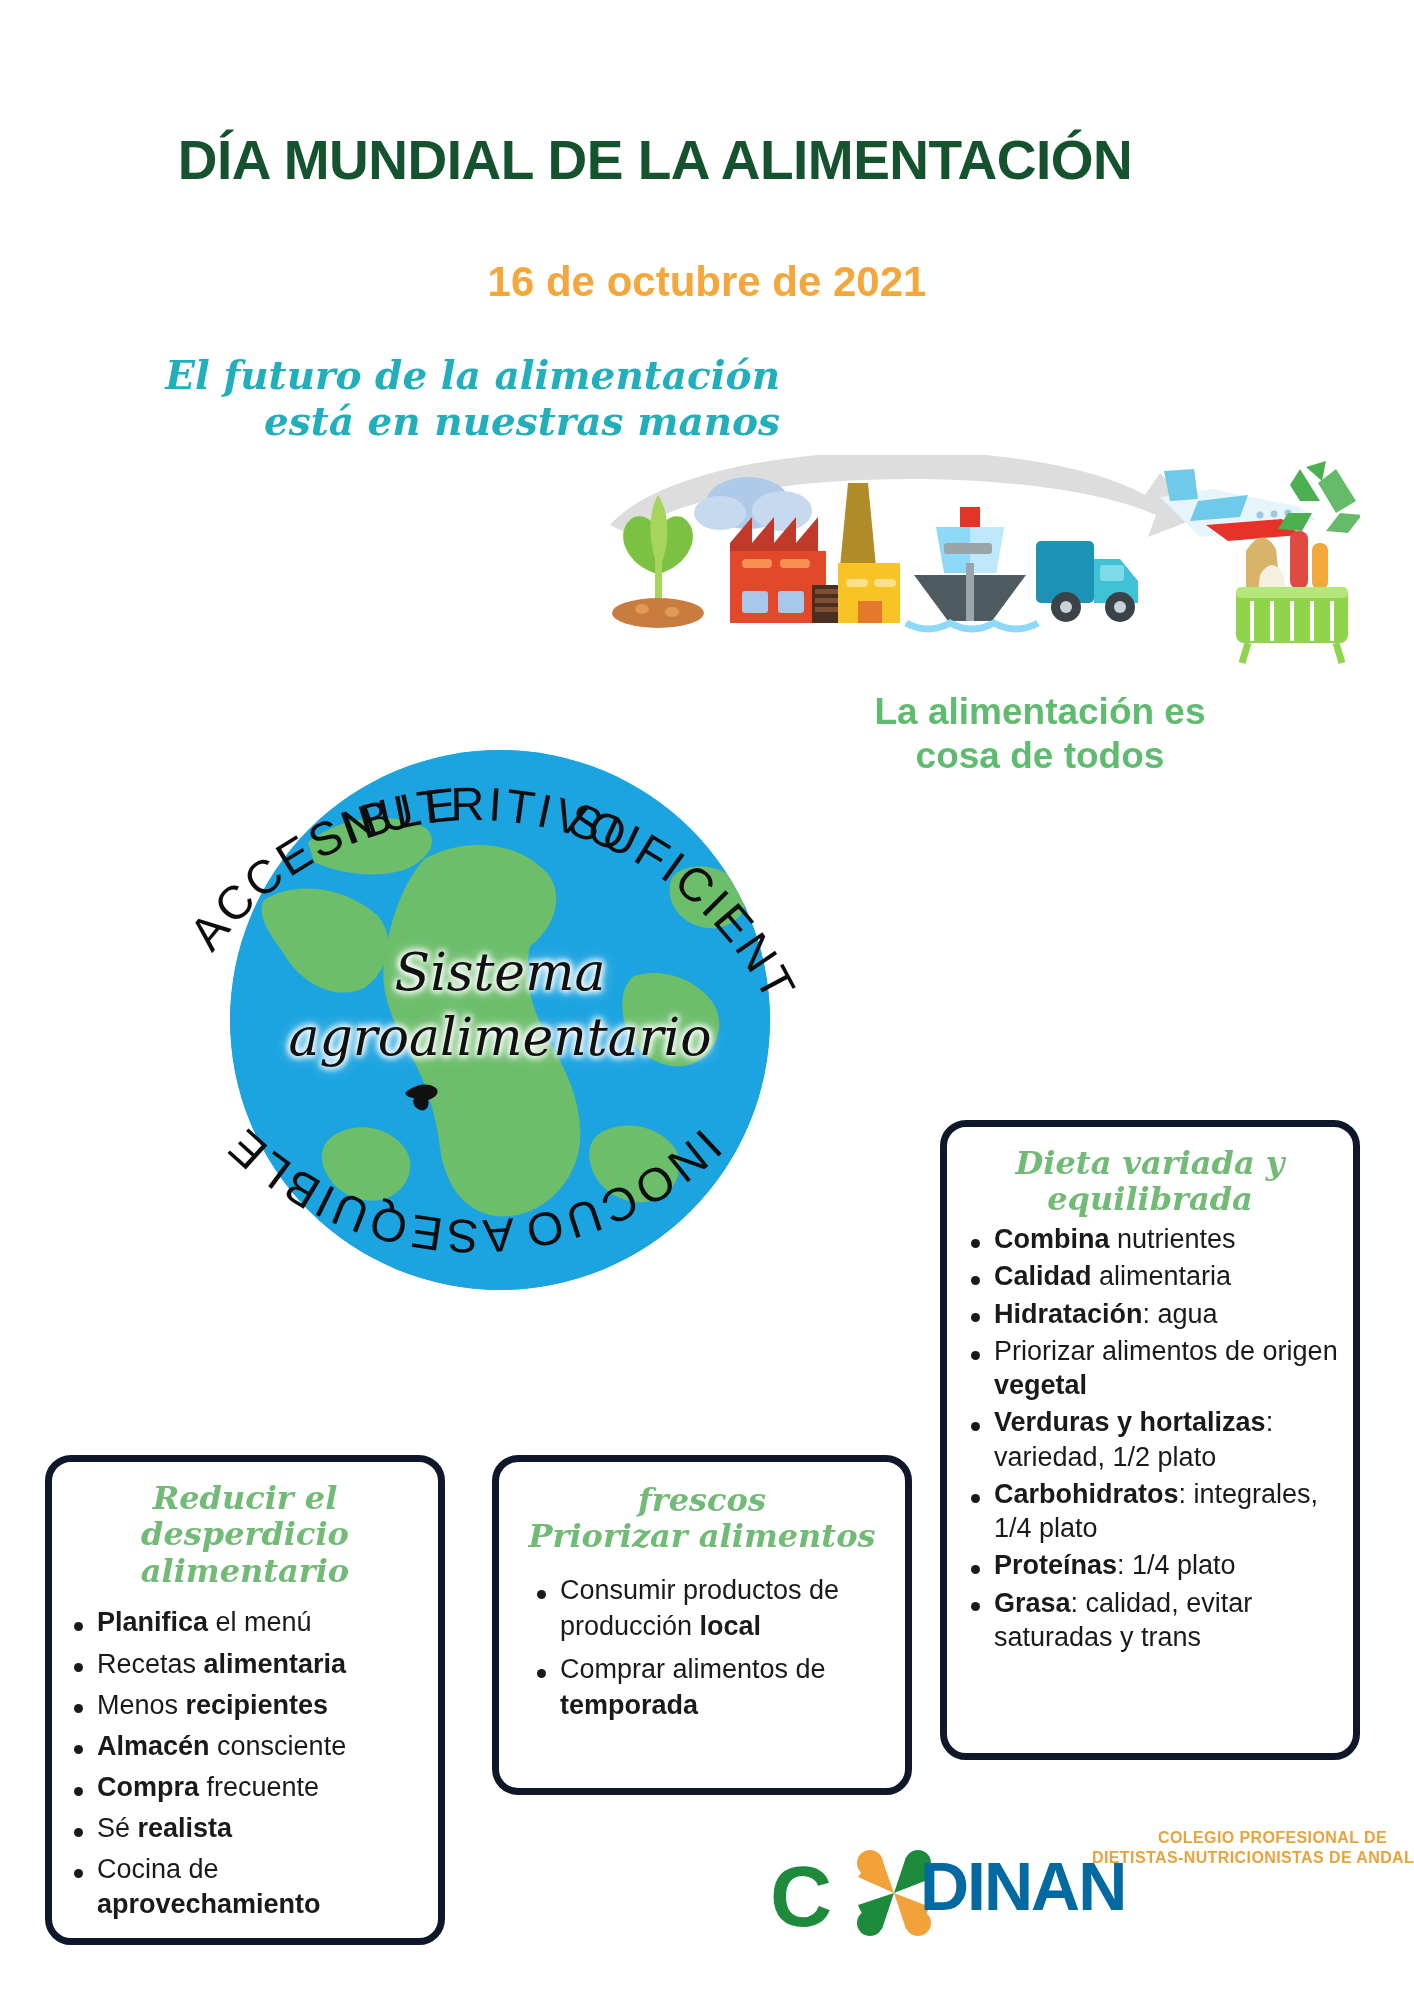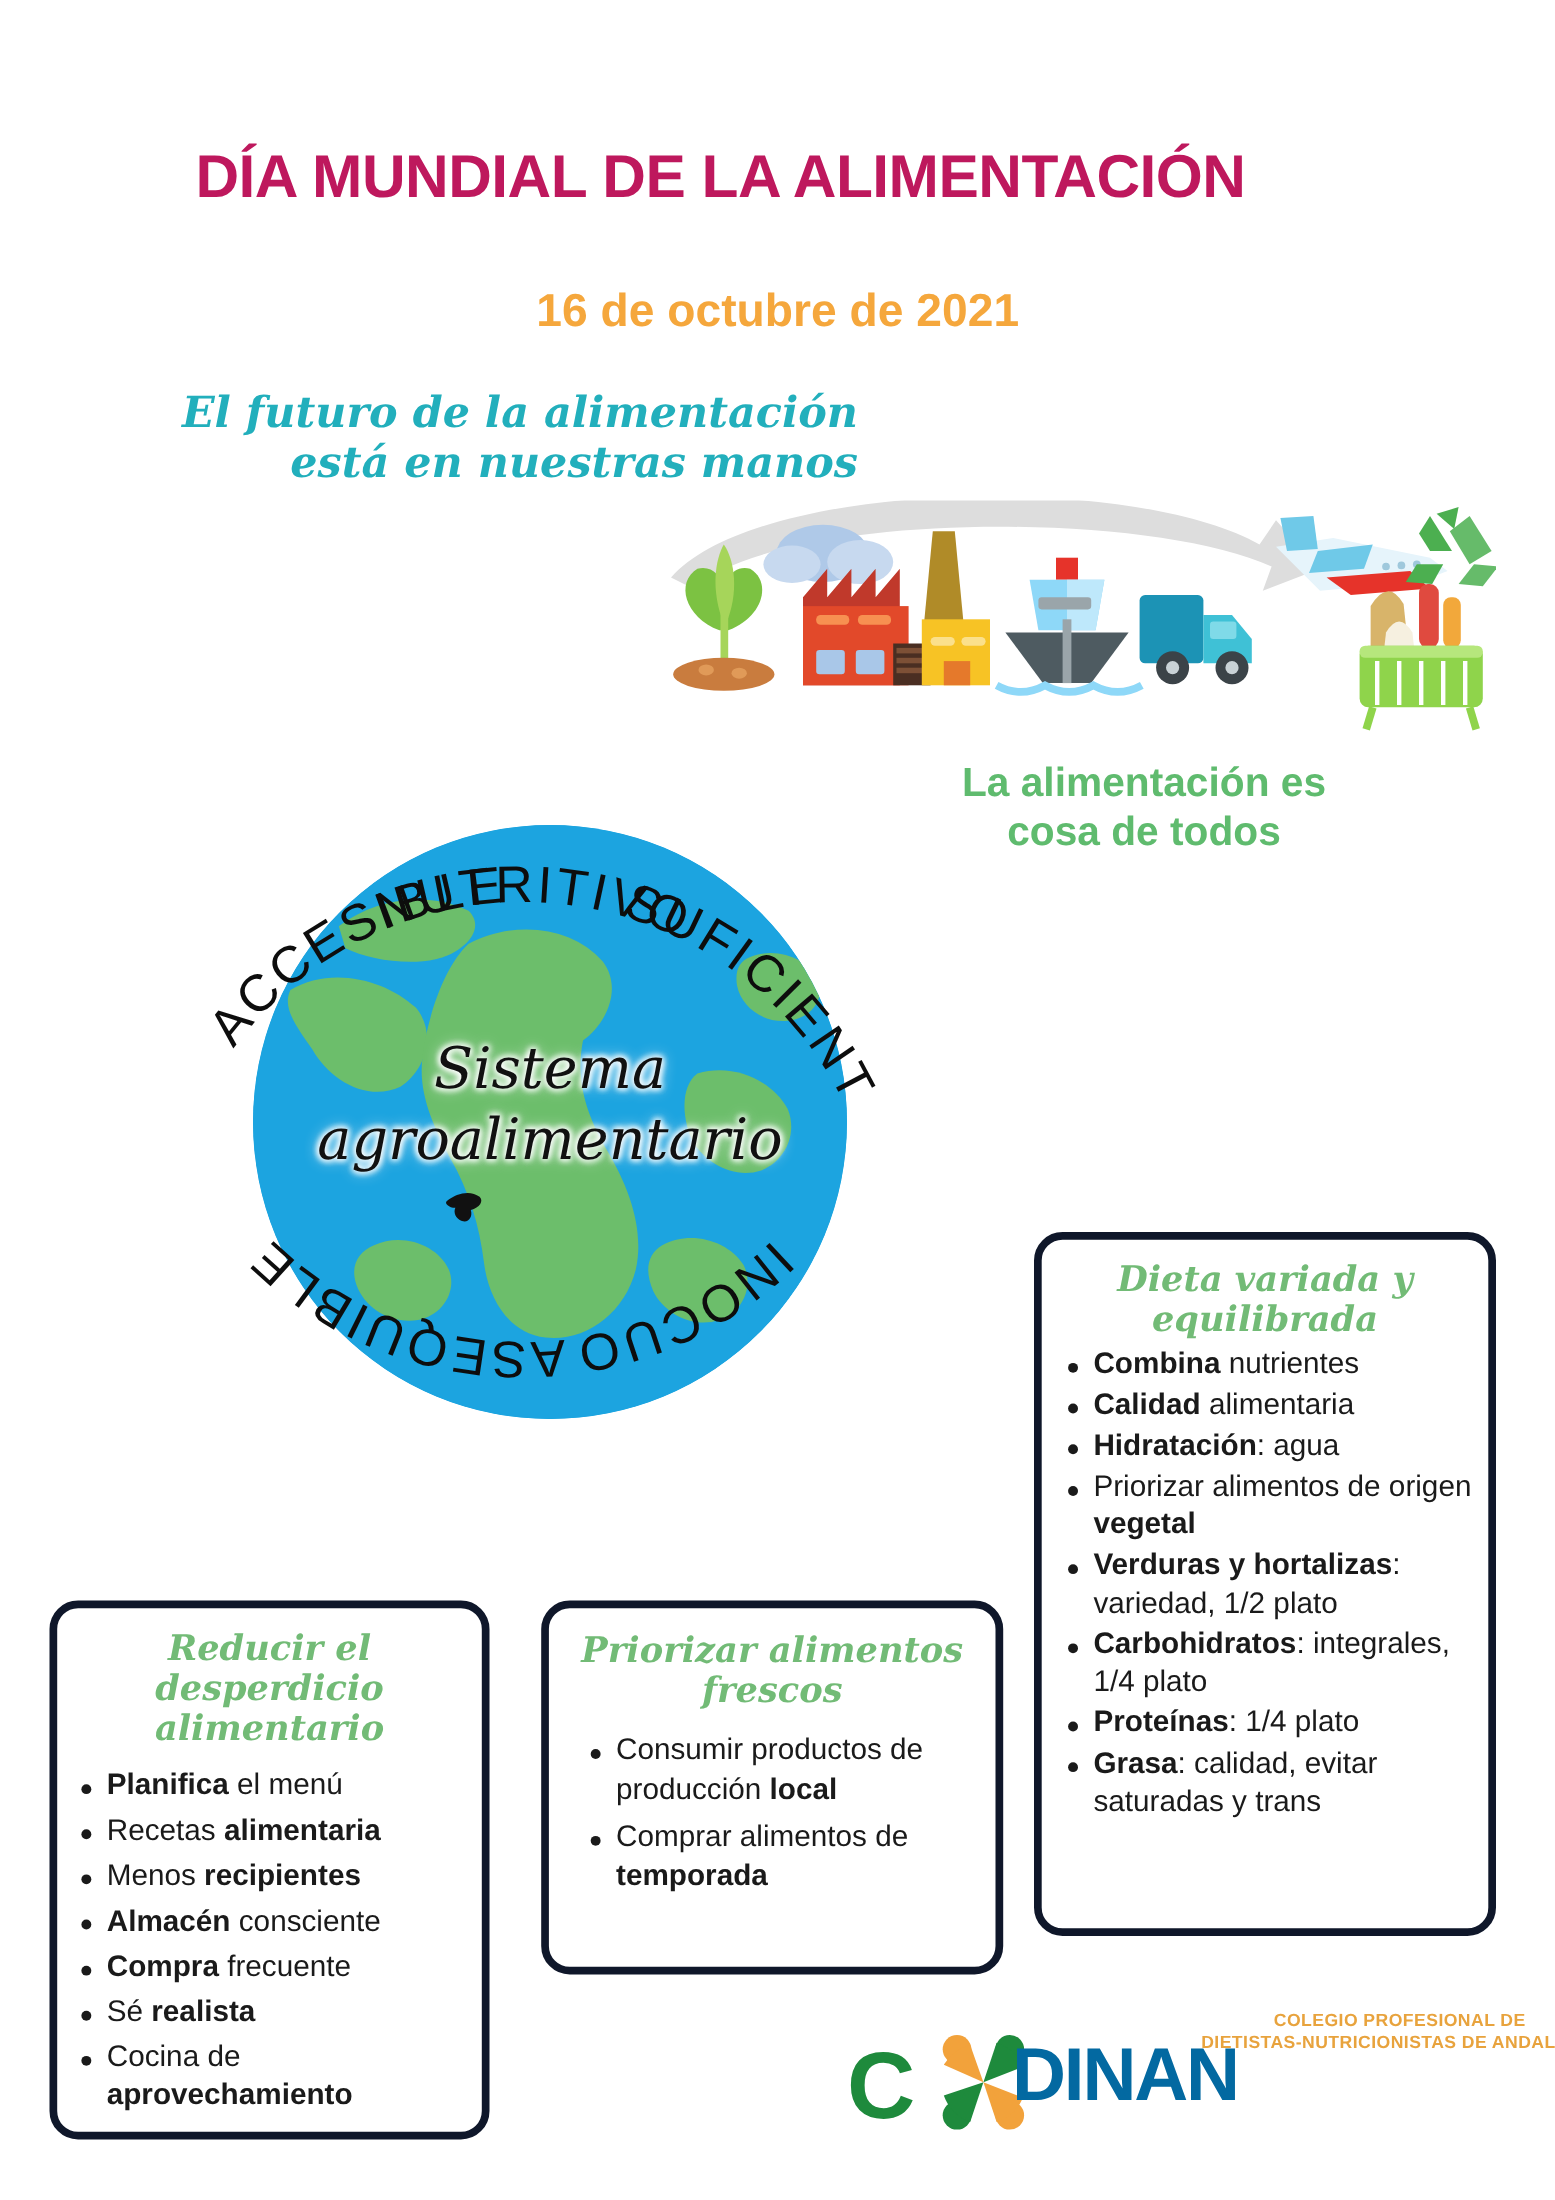--- a/index.html
+++ b/index.html
@@ -8,21 +8,21 @@
     background:#ffffff;
     font-family:"Liberation Sans", sans-serif;
   }
   .page{position:absolute;inset:0;}
 
   
   #main-title{
     position:absolute;left:0;top:128px;width:1310px;text-align:center;
     font-family:"Liberation Sans", sans-serif;
     font-weight:bold;font-size:55px;letter-spacing:-0.5px;
-    color:#be185d;white-space:nowrap;
+    color:#14532d;white-space:nowrap;
   }
   #date-subtitle{
     position:absolute;left:0;top:258px;width:1414px;text-align:center;
     font-family:"Liberation Sans", sans-serif;
     font-weight:bold;font-size:42px;color:#F5A73C;
   }
   #tagline{
     position:absolute;left:60px;top:352px;width:720px;
     font-family:"DejaVu Serif", serif;
     font-style:italic;font-weight:bold;
@@ -305,22 +305,22 @@
         <li>Menos <b>recipientes</b></li>
         <li><b>Almacén</b> consciente</li>
         <li><b>Compra</b> frecuente</li>
         <li>Sé <b>realista</b></li>
         <li>Cocina de <b>aprovechamiento</b></li>
       </ul>
   </div>
 
   <div class="card" id="card-fresh">
     <div class="card-title">
+      <div>frescos</div>
       <div>Priorizar alimentos</div>
-      <div>frescos</div>
     </div>
     <ul>
         <li>Consumir productos de producción <b>local</b></li>
         <li>Comprar alimentos de <b>temporada</b></li>
       </ul>
   </div>
 
   <div class="card" id="card-diet">
     <div class="card-title">
       <div>Dieta variada y</div>

